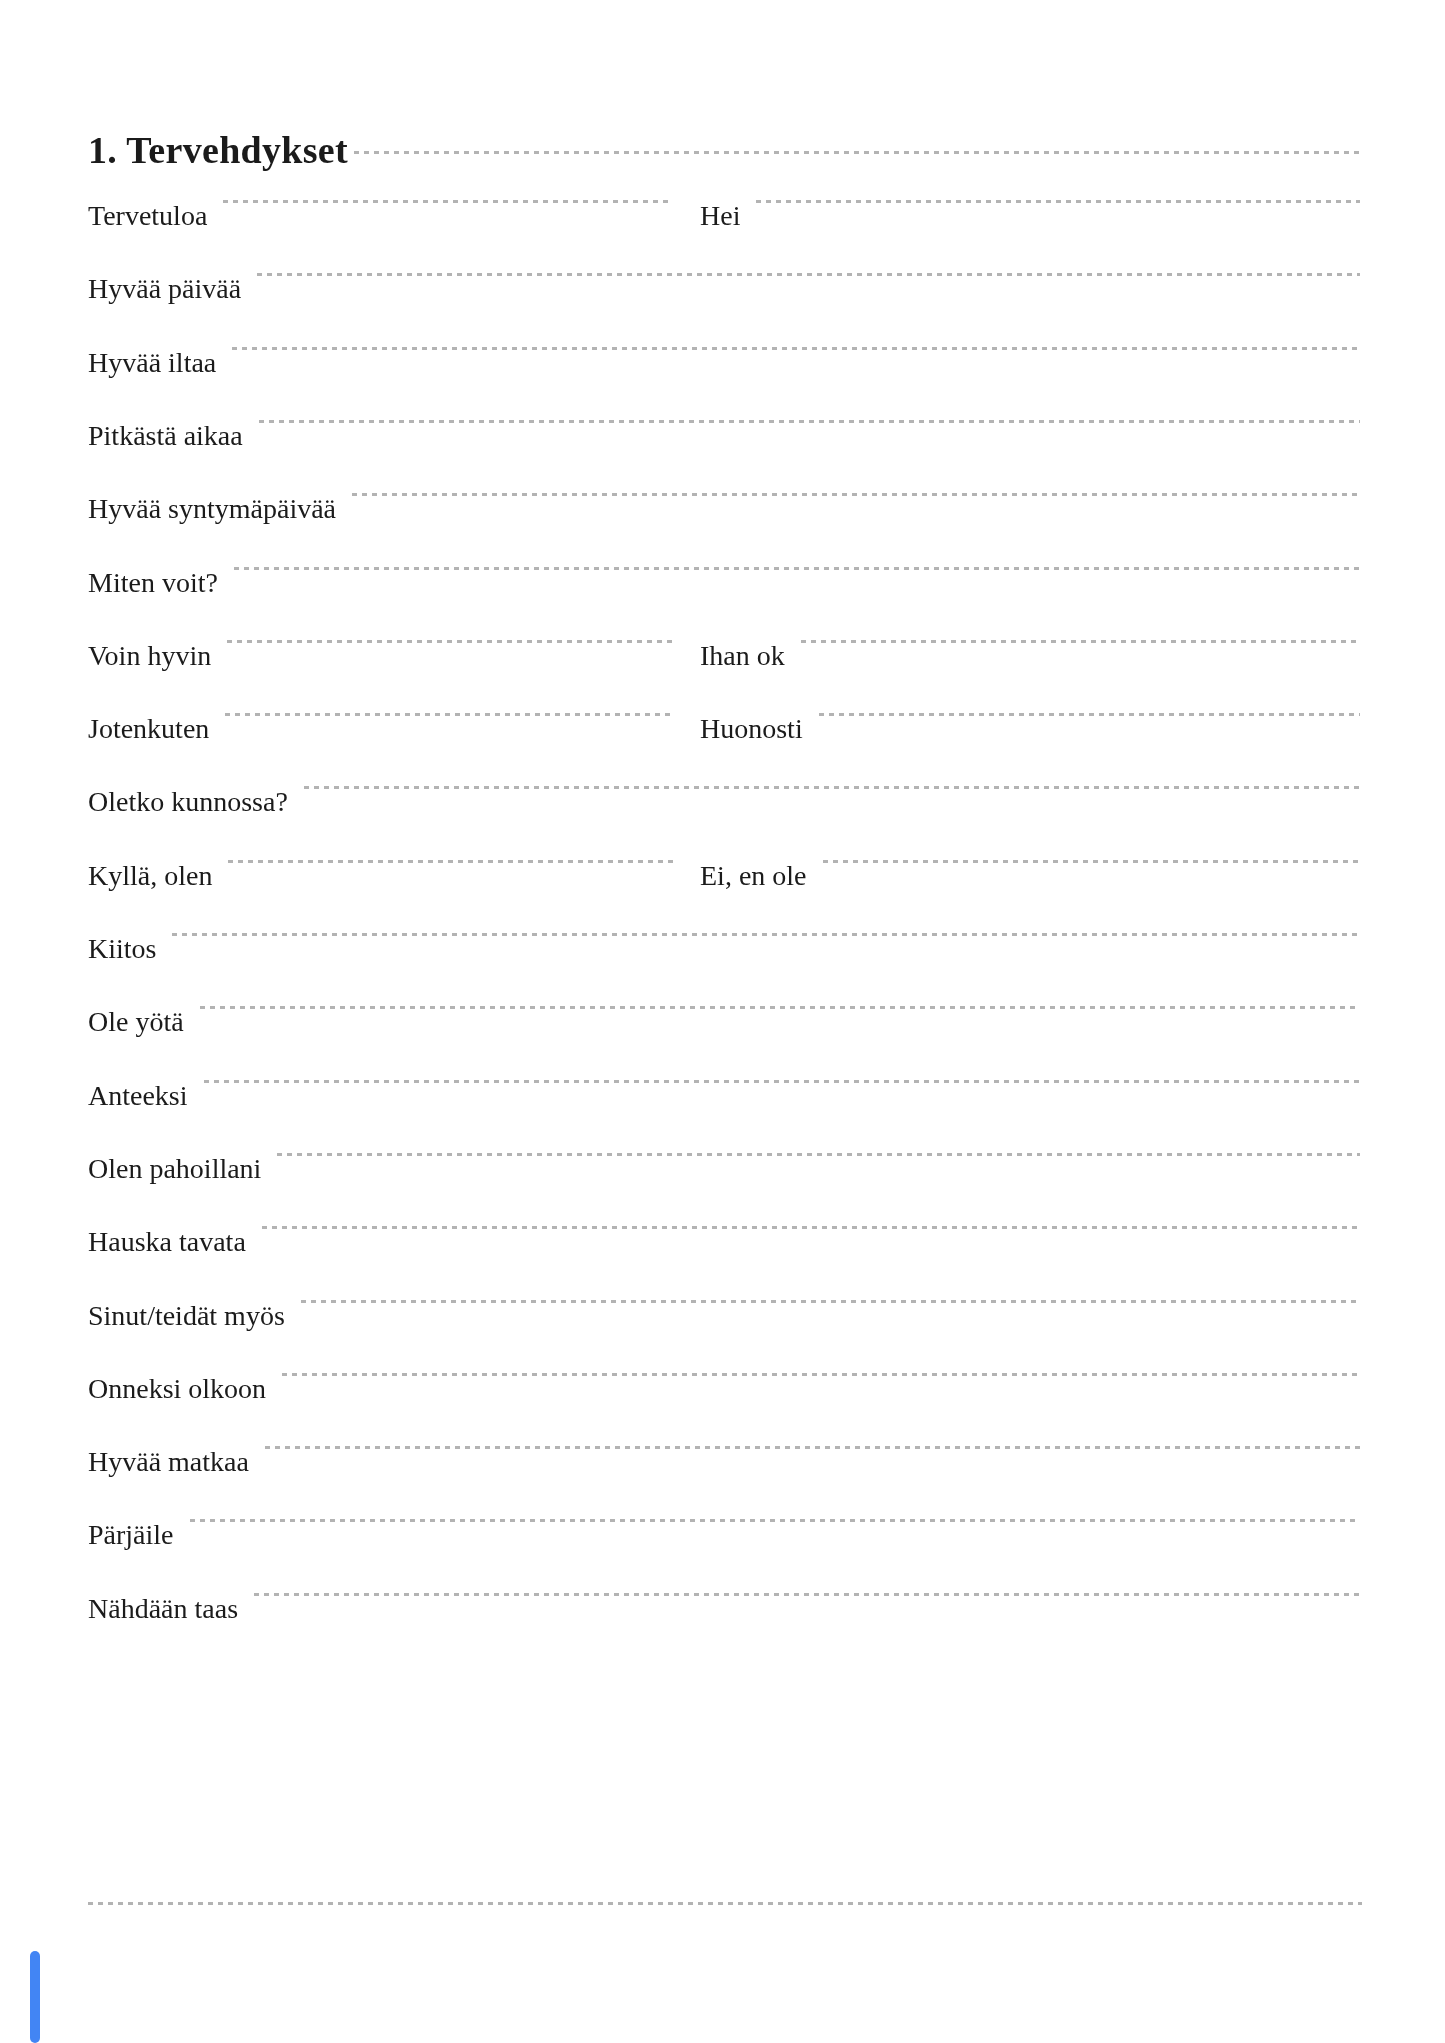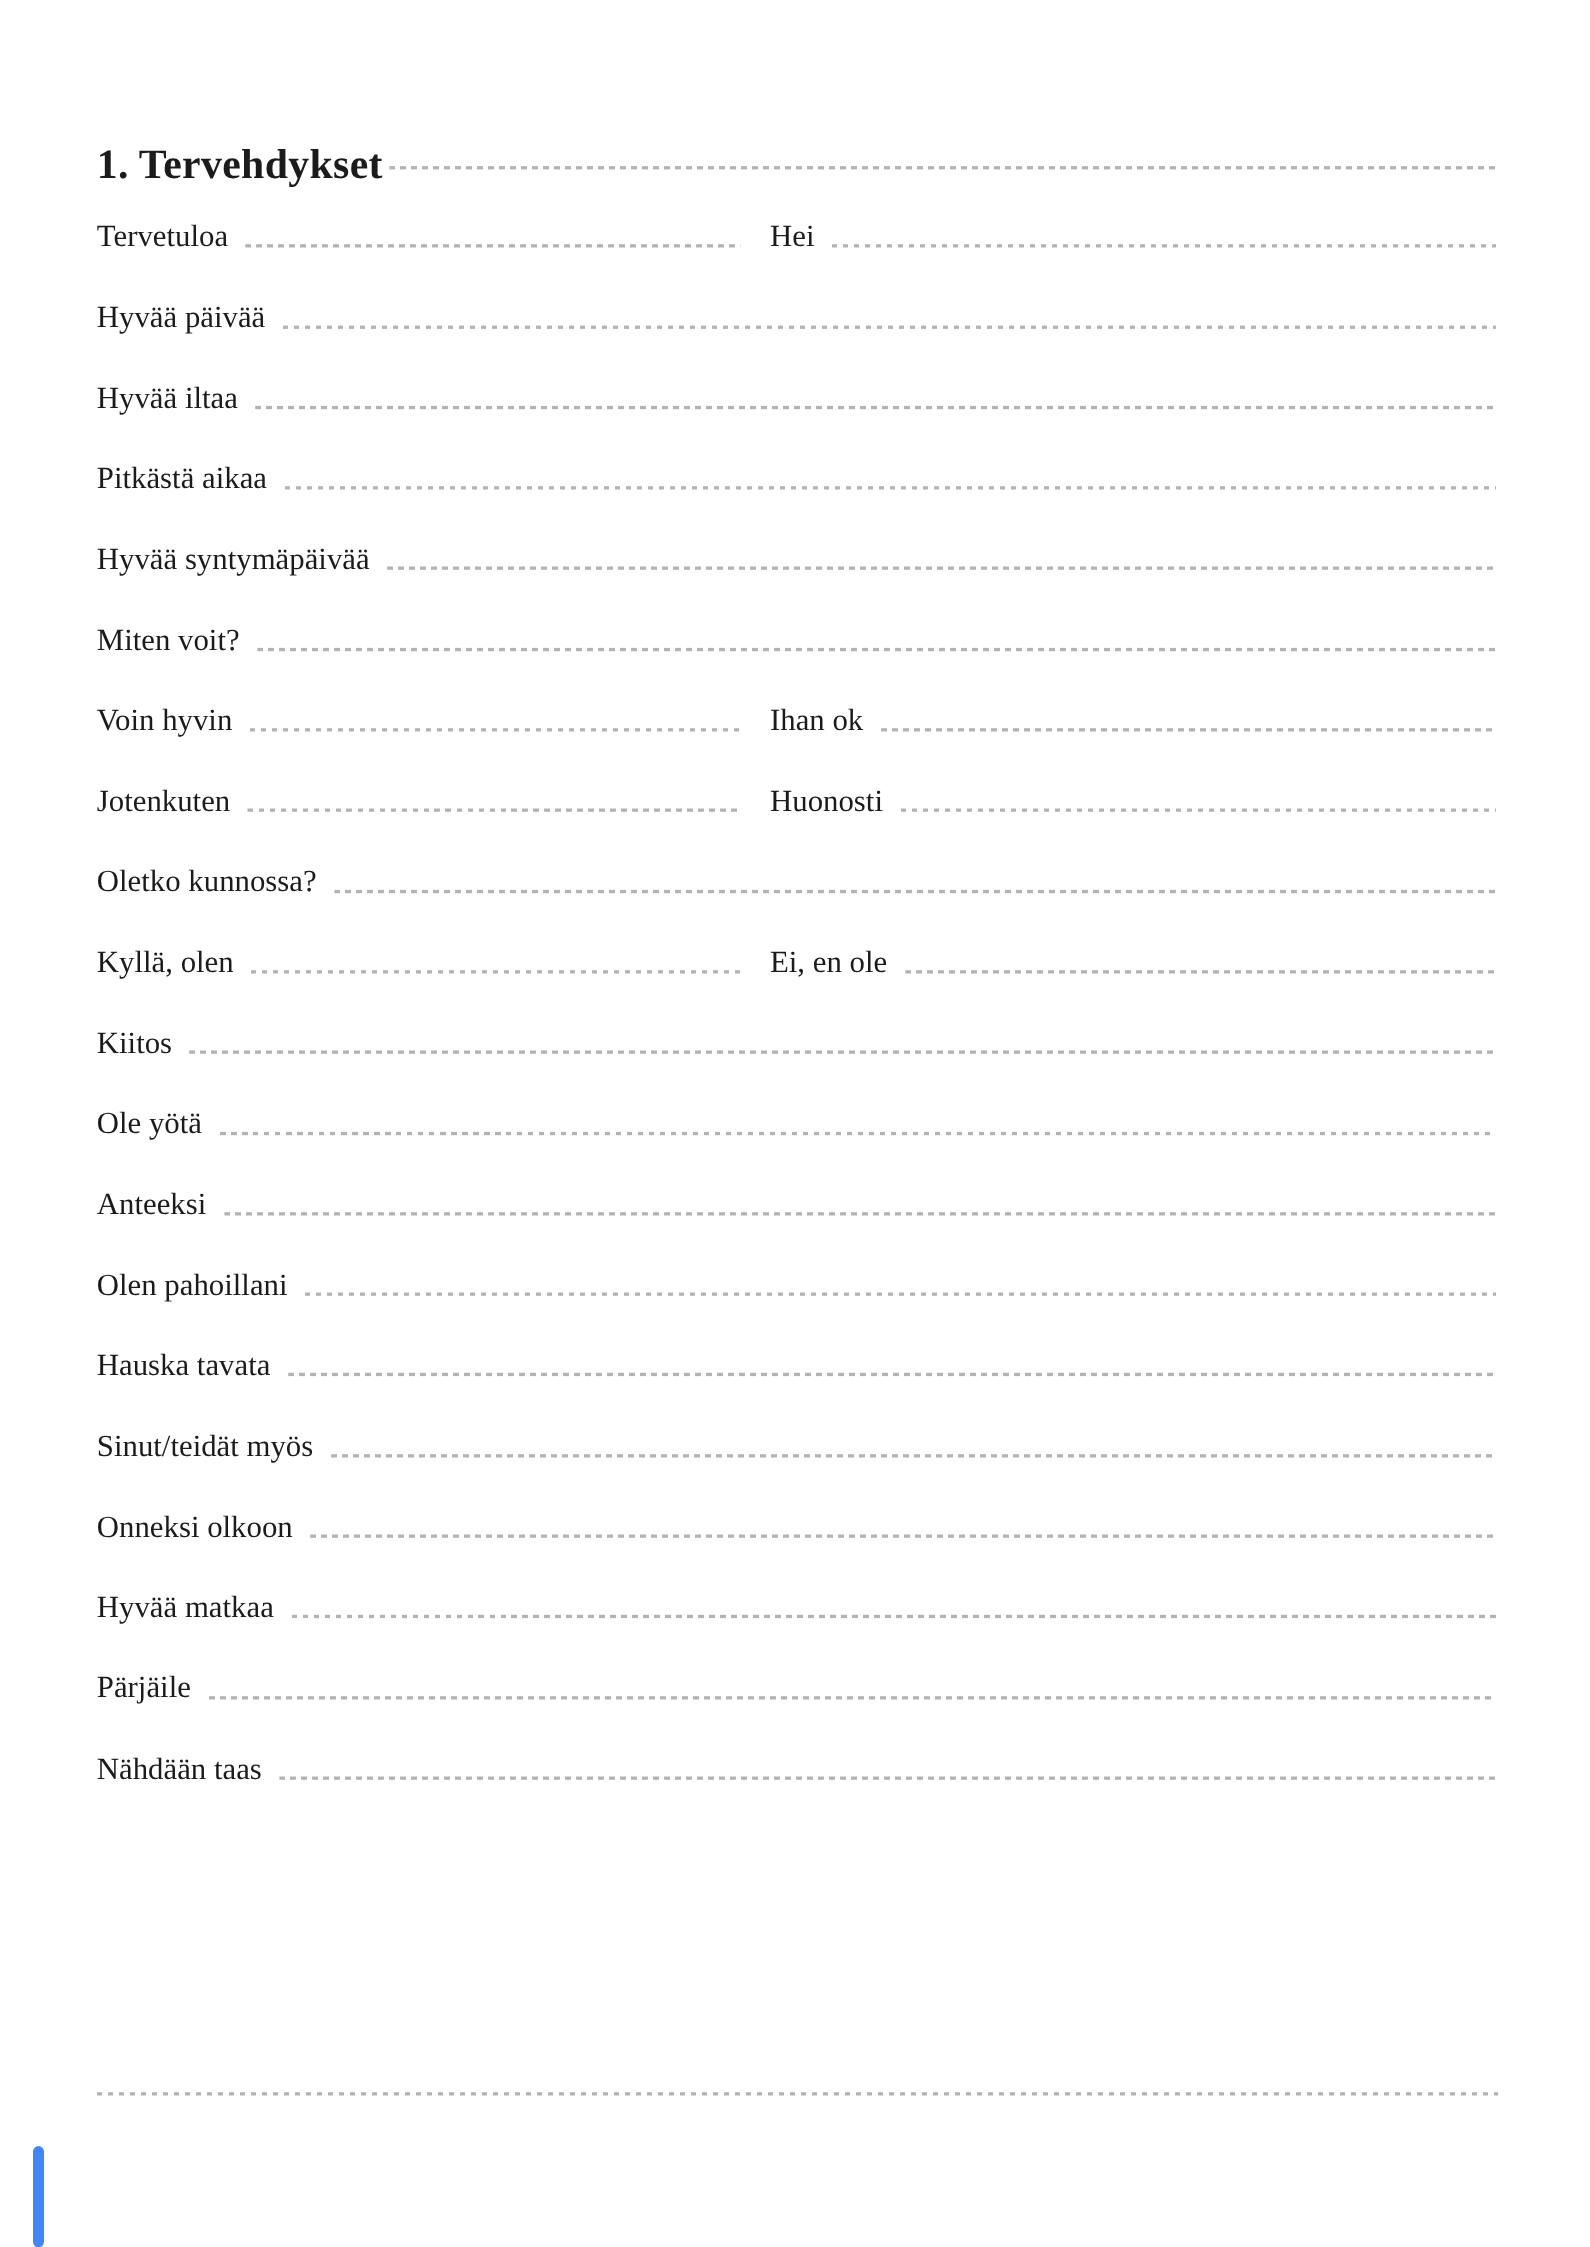--- a/index.html
+++ b/index.html
@@ -29,21 +29,21 @@
   }
   .title-row .dotline { flex: 1; margin-left: 6px; transform: translateY(2px); }
 
   
   .rows {
     position: absolute;
     left: 88px; right: 85px; top: 159px;
     display: flex; flex-direction: column;
   }
   .row { height: 73.3px; display: flex; align-items: flex-end; }
-  .cell { display: flex; align-items: flex-end; min-width: 0; }
+  .cell { display: flex; align-items: flex-start; min-width: 0; }
   .cell .label {
     font-size: 28px; line-height: 1.15;
     white-space: nowrap; flex: none;
   }
   .cell .dotline { flex: 1; margin-left: 16px; margin-bottom: 7px; }
   .cell.full { flex: 1; }
   .cell.col1 { width: 585px; flex: none; }
   .cell.col2 { flex: 1; margin-left: 27px; }
 
   

